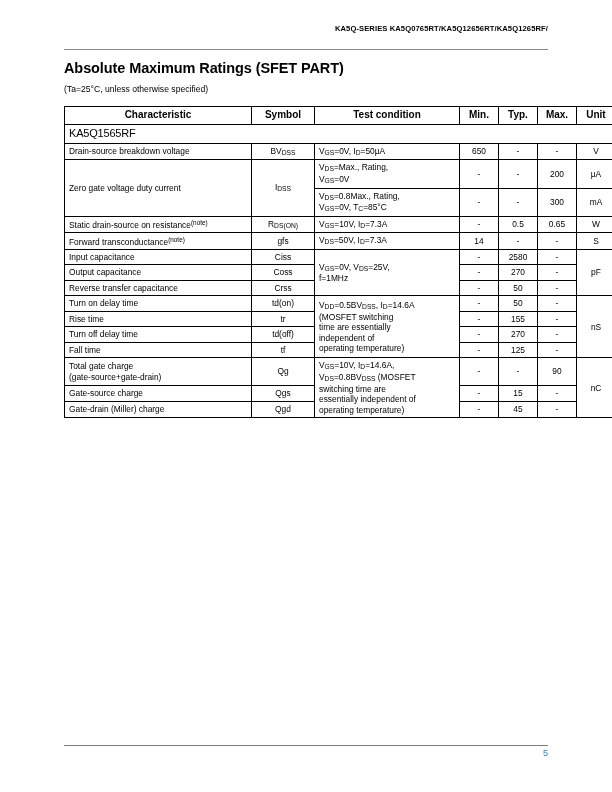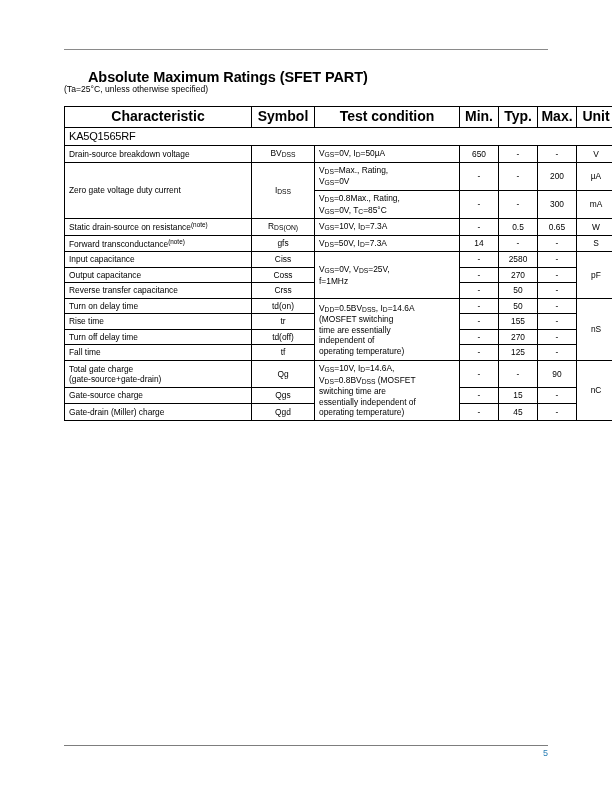--- a/index.html
+++ b/index.html
@@ -42,25 +42,24 @@
     top: 49px;
     width: 484px;
     height: 1px;
     background: #8a8a8a;
   }
 
   
   .section-title {
     position: absolute;
     left: 64px;
-    top: 69px;
+    top: 60px;
     font-size: 14.5px;
     font-weight: bold;
     letter-spacing: -0.1px;
-    margin-left: 24px;
   }
   .section-sub {
     position: absolute;
     left: 64px;
     top: 84px;
     font-size: 8.6px;
   }
 
   
   .tbl-wrap {
@@ -78,21 +77,21 @@
   table.spec td, table.spec th {
     border: 1px solid #000;
     padding: 2px 4px;
     vertical-align: middle;
     font-weight: normal;
     line-height: 1.25;
   }
   table.spec thead th {
     text-align: center;
     font-weight: bold;
-    font-size: 14px;
+    font-size: 10px;
     height: 15px;
     padding: 1px 2px;
   }
   .c-char  { width: 182px; }
   .c-sym   { width: 58px;  text-align: center; }
   .c-cond  { width: 140px; }
   .c-min   { width: 34px;  text-align: center; }
   .c-typ   { width: 34px;  text-align: center; }
   .c-max   { width: 34px;  text-align: center; }
   .c-unit  { width: 34px;  text-align: center; }
@@ -194,20 +193,21 @@
     user-select: none;
     position: relative;
     top: -2px;
   }
 </style>
 </head>
 <body>
 
 <div class="page">
 
+  <div class="doc-header">KA5Q-SERIES KA5Q0765RT/KA5Q12656RT/KA5Q1265RF/</div>
   <div class="header-rule"></div>
 
   <div class="section-title">Absolute Maximum Ratings (SFET PART)</div>
   <div class="section-sub">(Ta=25°C, unless otherwise specified)</div>
 
   <div class="tbl-wrap">
     <table class="spec">
       <thead>
         <tr>
           <th class="c-char">Characteristic</th>

